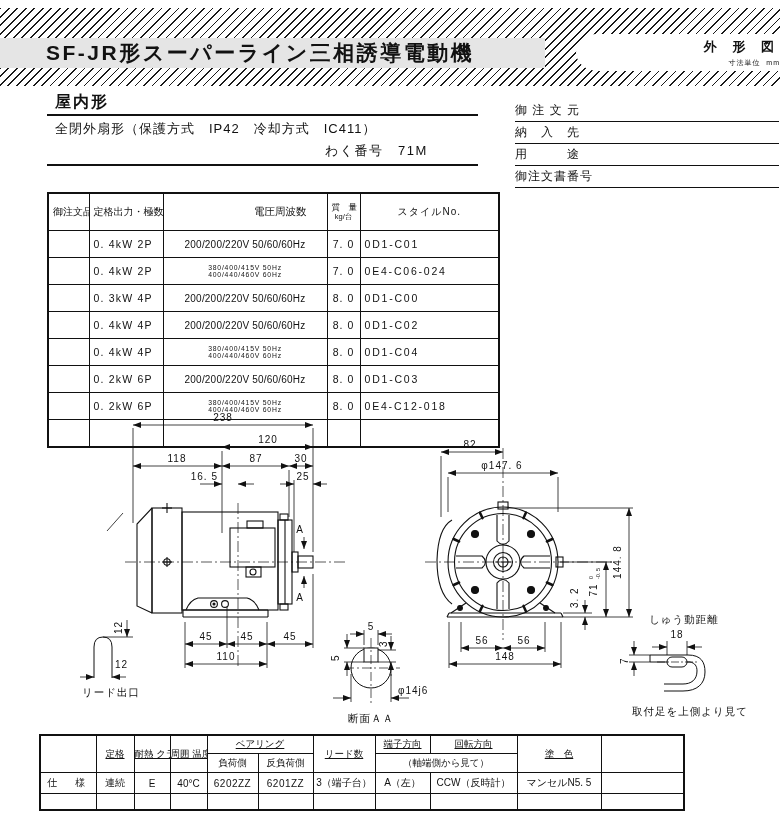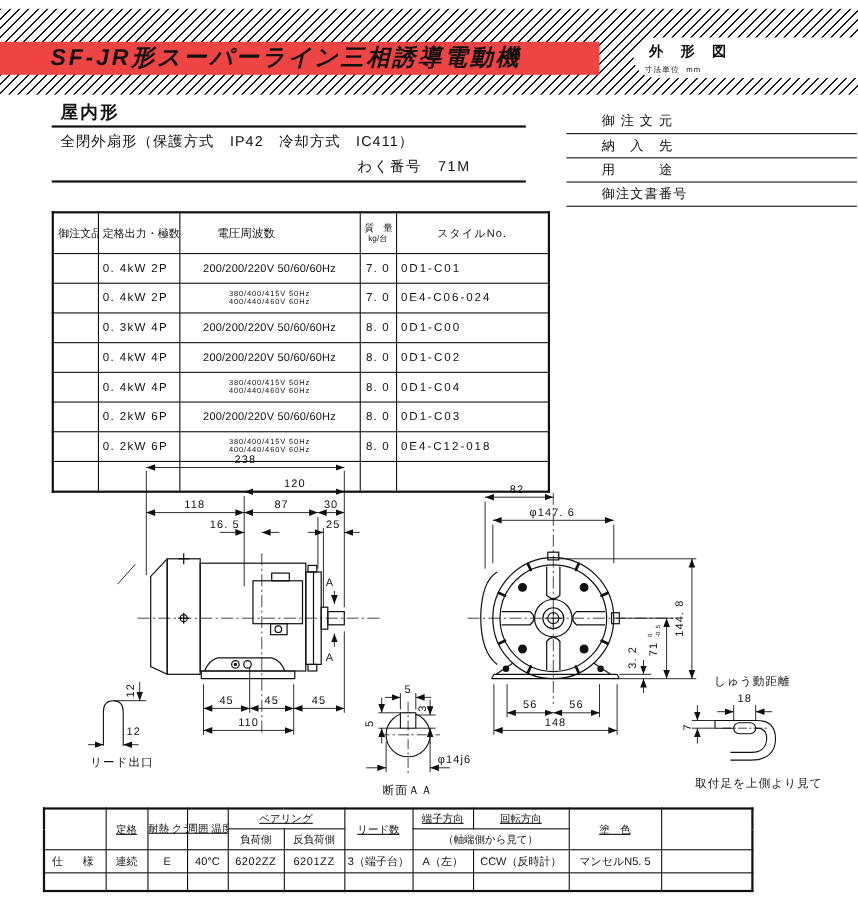--- a/index.html
+++ b/index.html
@@ -2,52 +2,52 @@
 <html><head>
 <meta charset="utf-8">
 <style>
   html,body{margin:0;padding:0;background:#fff;}
   body{font-family:"Liberation Sans",sans-serif;color:#111;}
   .page{position:relative;width:780px;height:839px;background:#fff;overflow:hidden;}
 
   
   .hatch{position:absolute;left:0;top:8px;width:780px;height:78px;
     background:repeating-linear-gradient(135deg,#1a1a1a 0 1.2px,transparent 1.2px 6px);}
-  .title-box{position:absolute;left:0;top:38px;width:545px;height:30px;background:#ef4444;
-    display:flex;align-items:flex-start;font-style:italic;}
+  .title-box{position:absolute;left:0;top:38px;width:545px;height:30px;background:#e5e5e5;
+    display:flex;align-items:center;}
   .title-box .t{padding-left:46px;font-size:21px;font-weight:bold;letter-spacing:2.5px;white-space:nowrap;}
   .type-box{position:absolute;left:576px;top:34px;width:204px;height:37px;background:#fff;
-    border-radius:22px 0 0 22px / 19px 0 0 19px;display:flex;flex-direction:column;justify-content:center;align-items:flex-start;}
+    border-radius:22px 0 0 22px / 19px 0 0 19px;display:flex;flex-direction:column;justify-content:center;align-items:flex-end;}
   .type-box .t1{font-size:13px;font-weight:bold;letter-spacing:6px;margin-left:14px;}
   .type-box .t2{font-size:7px;margin-left:10px;margin-top:2px;letter-spacing:1px;}
 
   
   .indoor{position:absolute;left:55px;top:92px;font-size:16px;font-weight:bold;letter-spacing:2px;}
   .rule{position:absolute;height:0;border-top:2px solid #111;}
   .r1{left:47px;top:114px;width:431px;}
   .r2{left:47px;top:164px;width:431px;}
   .spec-line{position:absolute;left:55px;top:120px;font-size:13px;letter-spacing:1px;}
   .frame-line{position:absolute;left:325px;top:142px;font-size:13px;letter-spacing:1.5px;}
 
   
   .order-fields{position:absolute;left:515px;top:100px;width:264px;}
   .ofield{height:22px;border-bottom:1.6px solid #111;display:flex;align-items:flex-end;padding-bottom:2px;box-sizing:border-box;}
-  .ofield .lab{font-size:12px;letter-spacing:1px;white-space:pre;margin-left:32px;}
+  .ofield .lab{font-size:12px;letter-spacing:1px;white-space:pre;}
   .ofield .sfx{margin-left:auto;margin-right:58px;font-size:12px;}
 
   
   table{border-collapse:collapse;table-layout:fixed;}
   .order-table{position:absolute;left:47px;top:192px;}
   .order-table table{width:451px;border:2px solid #111;}
   .order-table th,.order-table td{border:1px solid #111;padding:4px;overflow:hidden;white-space:nowrap;}
   .order-table th{height:28px;font-weight:normal;font-size:10px;}
   .order-table td{height:18px;font-size:10.5px;}
   .th-item{font-size:9px;}
   .th-op{font-size:10px;letter-spacing:0;}
-  .vh{display:flex;justify-content:flex-start;padding:0 16px 0 30px;font-size:10.5px;}
+  .vh{display:flex;justify-content:flex-end;padding:0 16px 0 30px;font-size:10.5px;}
   .th-mass div{line-height:10px;}
   .m1{font-size:8.5px;}
   .m2{font-size:7.5px;}
   .th-style{font-size:10.5px;letter-spacing:1px;}
   .c-out{text-align:left;padding-left:5px;letter-spacing:1.2px;}
   .c-volt{text-align:center;}
   .c-volt .v1,.c-volt .v2{line-height:normal;}
   .volt-lg .v1{font-size:10px;letter-spacing:0.2px;}
   .volt-sm .v1,.volt-sm .v2{font-size:6.8px;line-height:7.5px;letter-spacing:0.8px;}
   .c-mass{text-align:center;letter-spacing:1px;margin-left:32px;}

